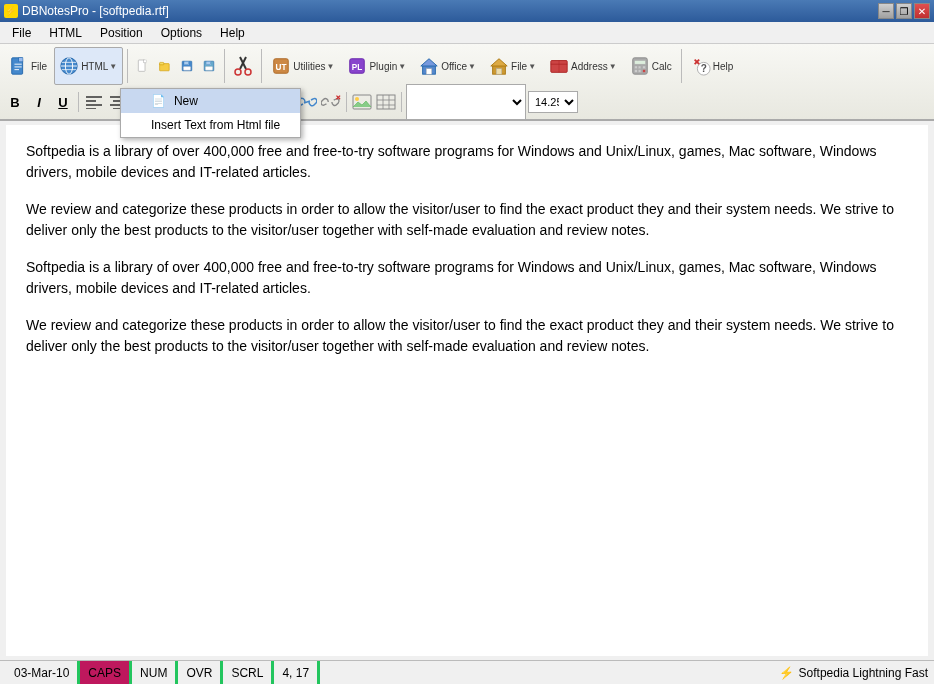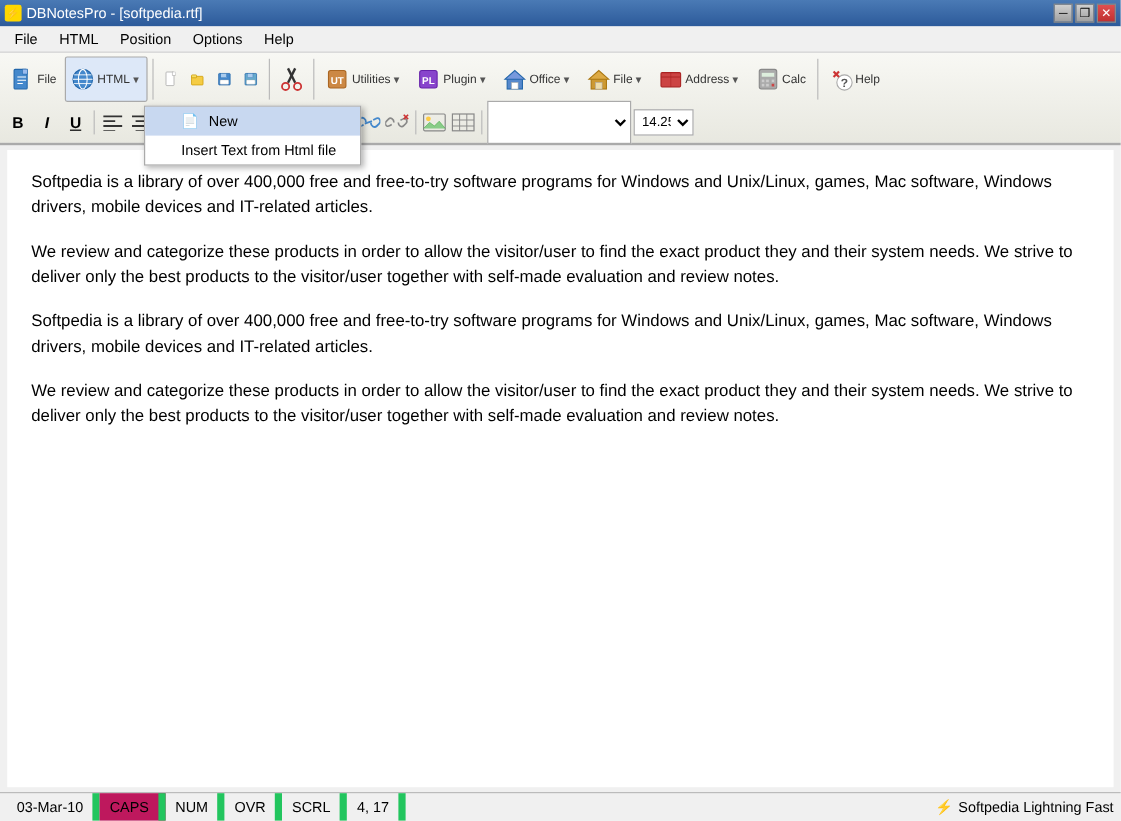--- a/index.html
+++ b/index.html
@@ -160,21 +160,21 @@
       border-top: 1px solid #bbb;
       height: 24px;
       display: flex;
       align-items: center;
       padding: 0 6px;
       gap: 0;
       font-size: 12px;
     }
     .status-item {
       padding: 2px 8px;
-      border-right: 6px solid #22c55e;
+      border-right: 3px solid #22c55e;
       height: 100%;
       display: flex;
       align-items: center;
     }
     .status-item.active { background: #be185d; }
     .status-right {
       margin-left: auto;
       display: flex;
       align-items: center;
       gap: 4px;

